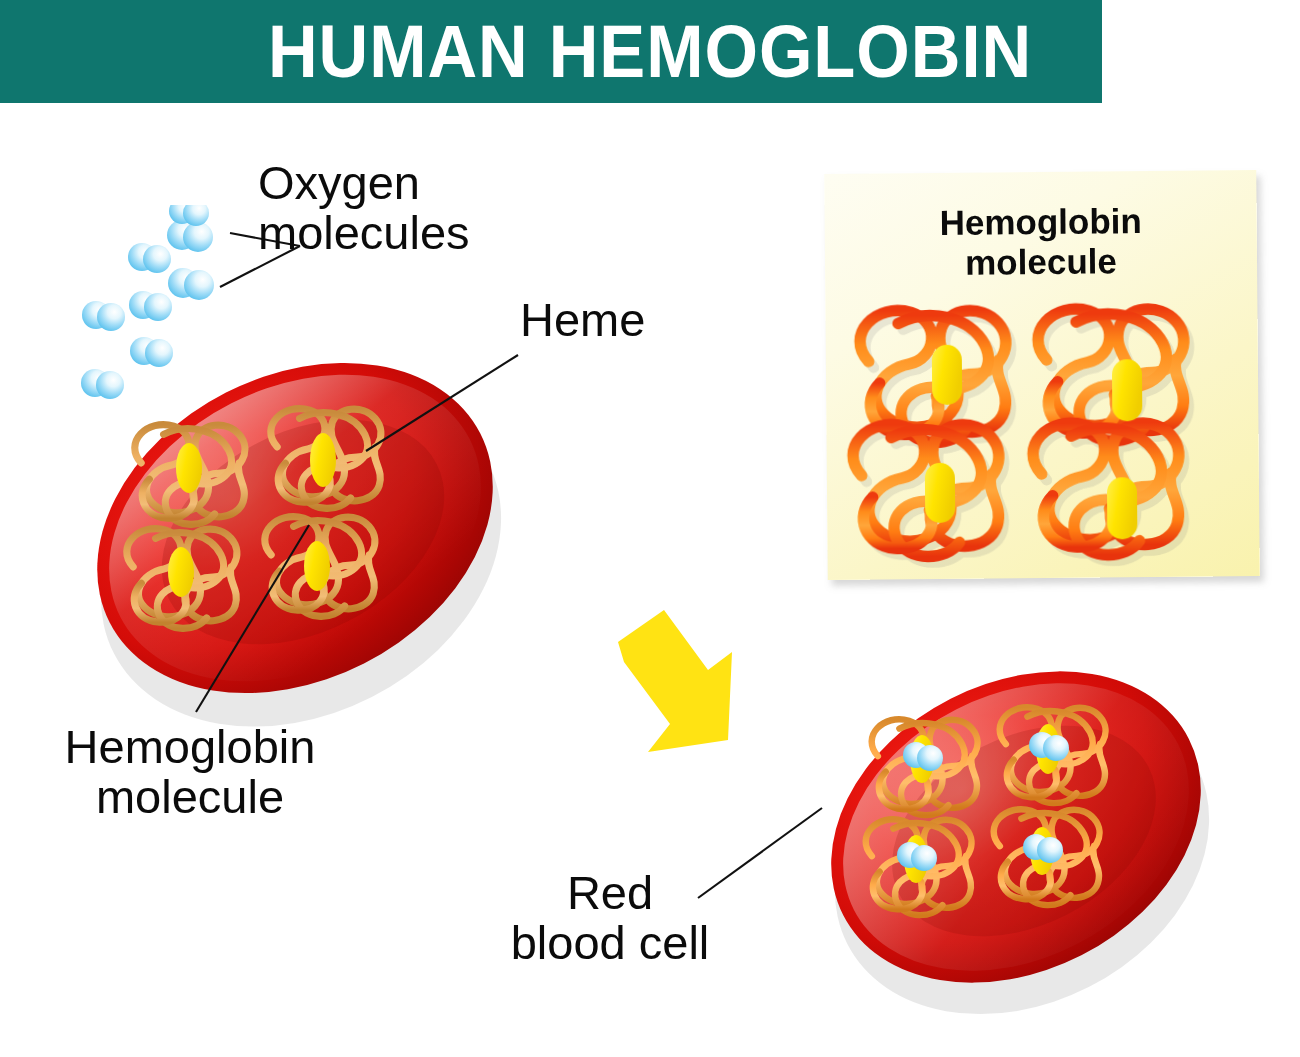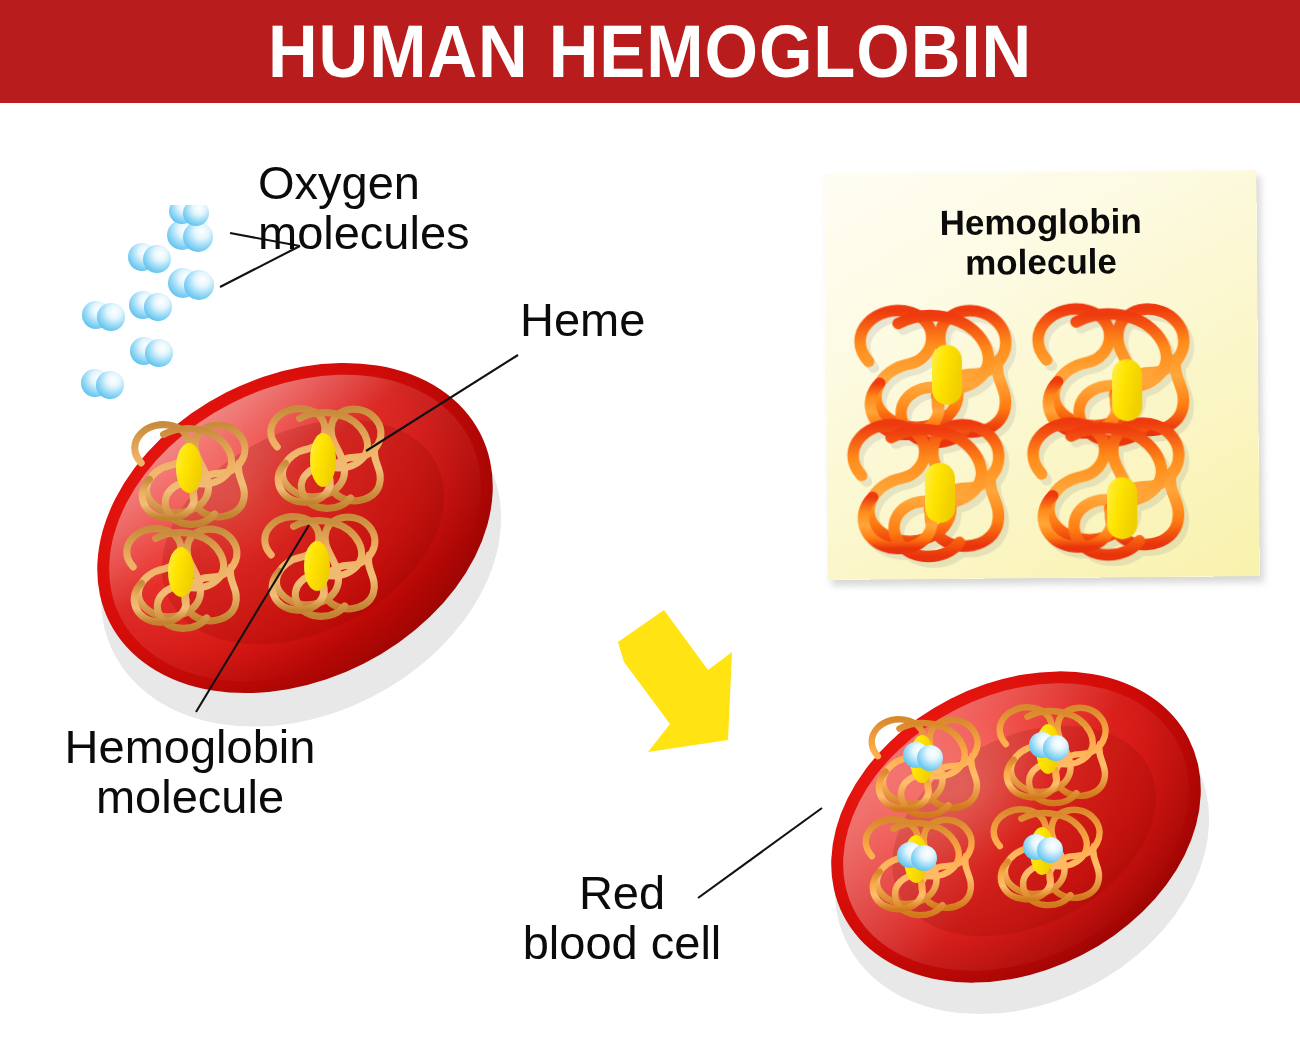--- a/index.html
+++ b/index.html
@@ -14,22 +14,22 @@
     height: 1057px;
     background: #ffffff;
     overflow: hidden;
     font-family: "Liberation Sans", sans-serif;
   }
 
   
   #title-bar {
     position: absolute;
     left: 0; top: 0;
-    width: 1300px; height: 103px;
-    background: #b91c1c;
+    width: 1102px; height: 103px;
+    background: #0f766e;
   }
   #title-text {
     position: absolute;
     left: 0; top: 0;
     width: 1300px; height: 103px;
     display: flex;
     align-items: center;
     justify-content: center;
     color: #ffffff;
     font-weight: bold;
@@ -245,21 +245,21 @@
   </svg>
 
   <div class="label" style="left:520px; top:295px; width:200px; text-align:left;">Heme</div>
 
   <div class="label" style="left:258px; top:158px; width:250px; text-align:left;">Oxygen
 molecules</div>
 
   <div class="label" style="left:30px; top:722px; width:320px;">Hemoglobin
 molecule</div>
 
-  <div class="label" style="left:472px; top:868px; width:300px;">Red
+  <div class="label" style="left:460px; top:868px; width:300px;">Red
 blood cell</div>
 
   <div id="hb-panel">
     <div id="hb-panel-title">Hemoglobin
 molecule</div>
     <svg id="hb-panel-svg" width="404" height="275" viewBox="0 0 404 275">
 
       <g opacity="0.16" transform="translate(5,6)" stroke="#777" stroke-width="8" fill="none">
         <use href="#subunitPath" transform="translate(18,6) scale(1.35)"></use>
         <use href="#subunitPath" transform="translate(196,6) scale(1.35)"></use>

